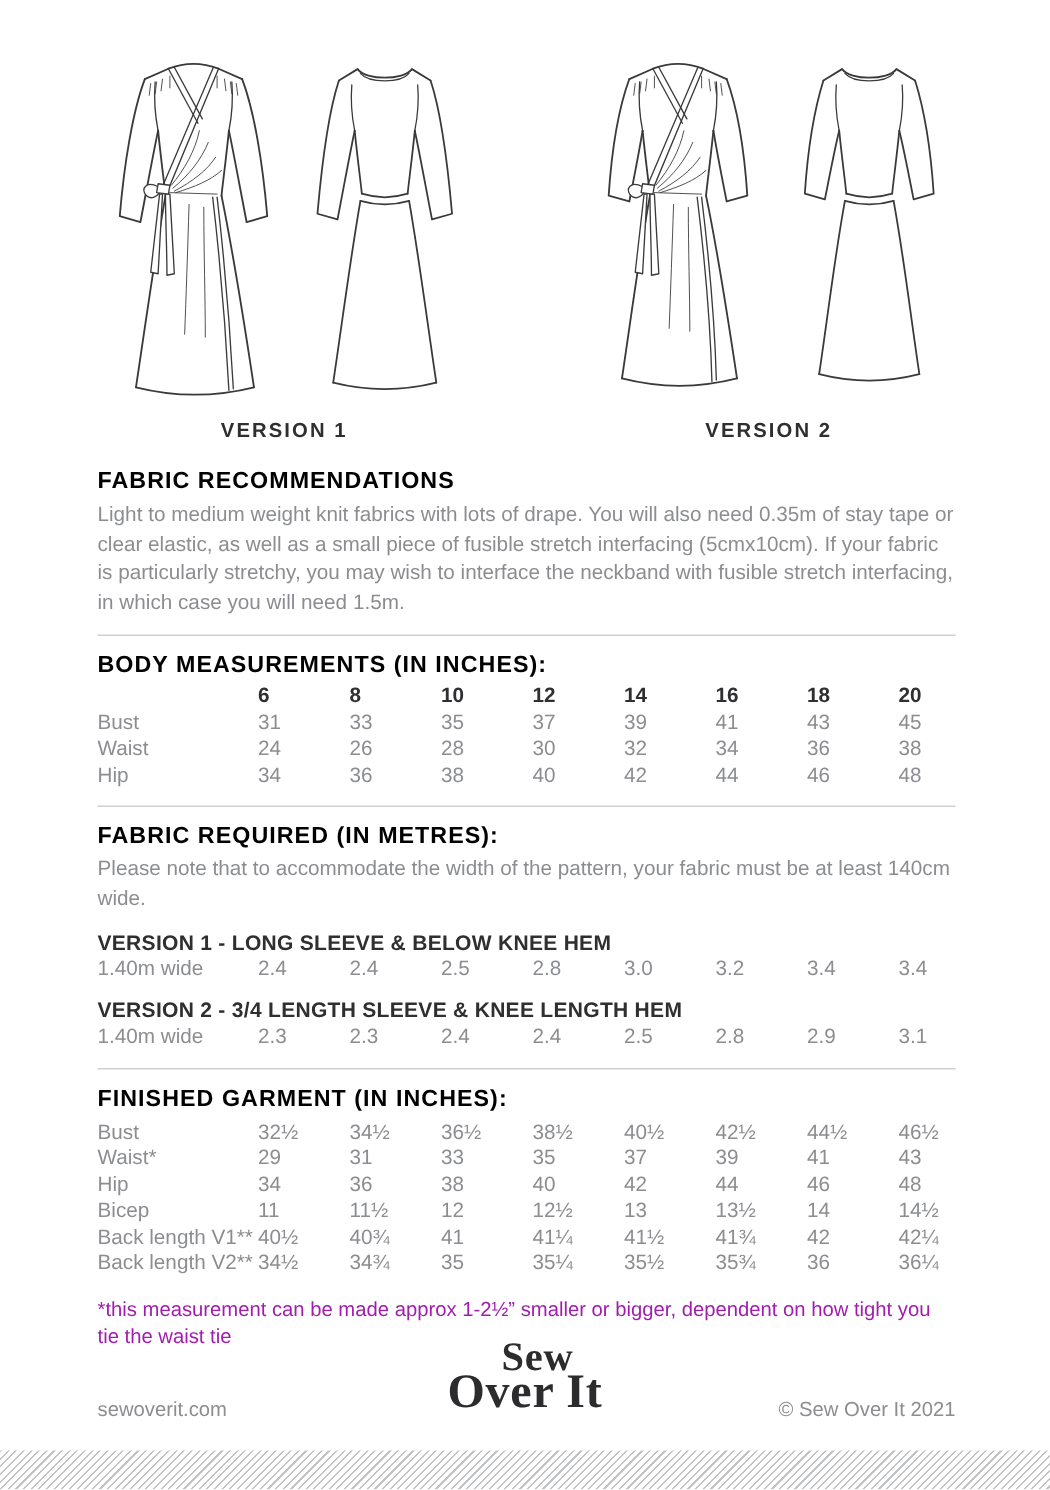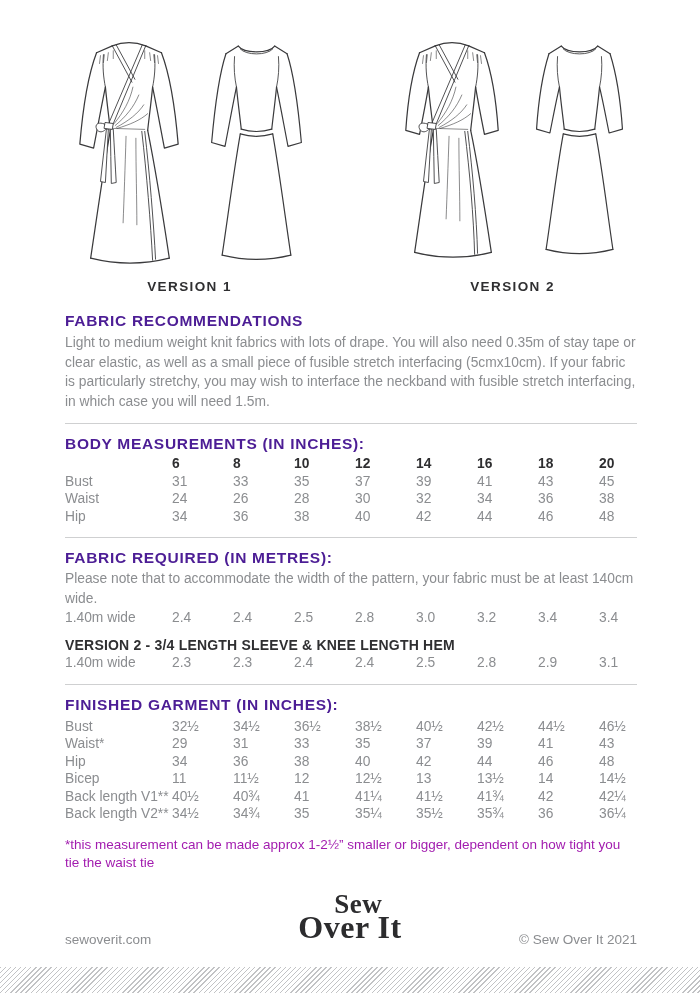--- a/index.html
+++ b/index.html
@@ -20,21 +20,21 @@
     margin-top:3px; font-size:13.5px; font-weight:700; letter-spacing:1.4px; color:#2f2f31;
   }
   svg.dress { display:block; }
   svg.dress path { fill:none; stroke:#3a3a3c; stroke-width:1.25; stroke-linecap:round; stroke-linejoin:round; }
   svg.dress path.thin { stroke-width:0.6; }
   svg.dress path.mid { stroke-width:0.9; }
   svg.dress path.wfill { fill:#ffffff; }
 
   
   .h2 {
-    font-size:15.5px; font-weight:700; letter-spacing:0.7px; color:#4c1d95; line-height:19px;
+    font-size:15.5px; font-weight:700; letter-spacing:0.7px; color:#000000; line-height:19px;
   }
   .bodytext { font-size:13.8px; line-height:19.6px; color:#8b8d90; }
   hr.rule { border:0; border-top:1px solid #cfd0d1; margin:12px 0 10px 0; }
 
   .sec-frec { margin-top:17px; }
   .sec-frec .bodytext { margin-top:3px; }
 
   
   .trow {
     display:grid; grid-template-columns:107px repeat(8, 61px);
@@ -254,20 +254,21 @@
           <span>46</span>
           <span>48</span>
         </div>
     </section>
 
     <hr class="rule">
 
     <section class="sec-fr">
       <h2 class="h2">FABRIC REQUIRED (IN METRES):</h2>
       <p class="bodytext" style="margin-top:2px;">Please note that to accommodate the width of the pattern, your fabric must be at least 140cm wide.</p>
+      <div class="vhead">VERSION 1 - LONG SLEEVE &amp; BELOW KNEE HEM</div>
       <div class="trow">
           <span class="rlabel">1.40m wide</span>
           <span>2.4</span>
           <span>2.4</span>
           <span>2.5</span>
           <span>2.8</span>
           <span>3.0</span>
           <span>3.2</span>
           <span>3.4</span>
           <span>3.4</span>

